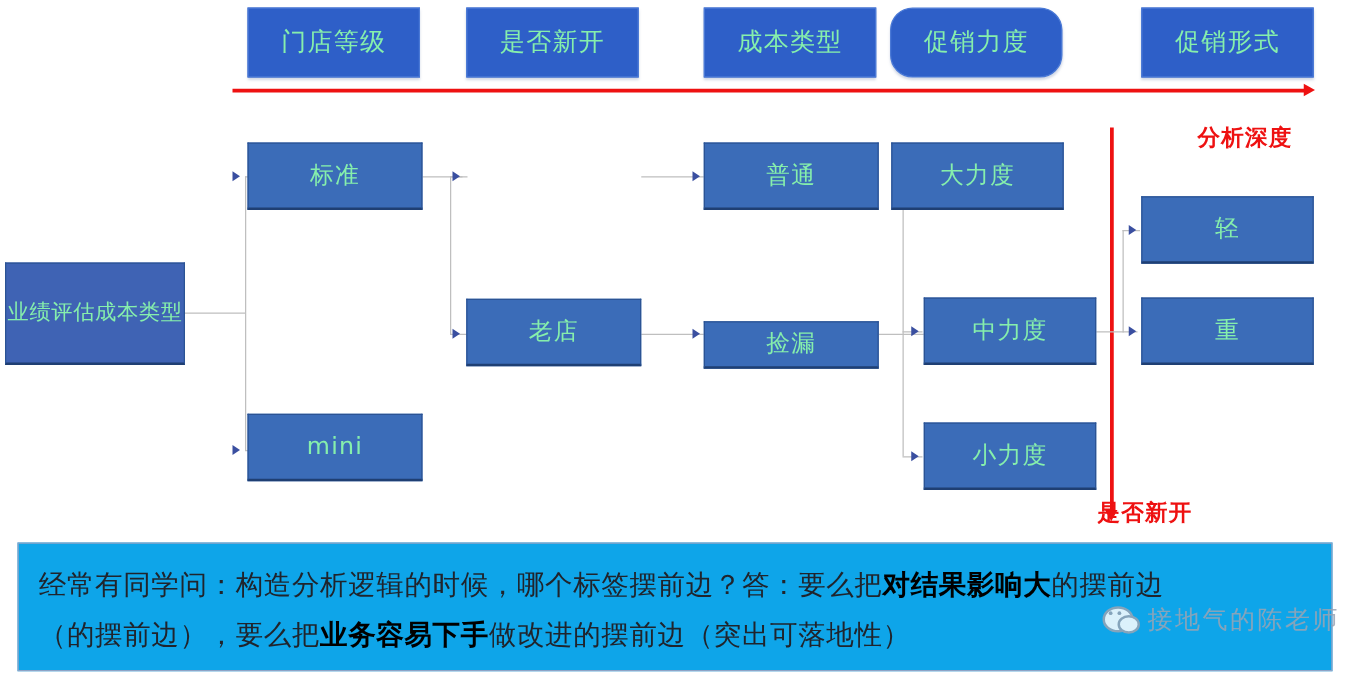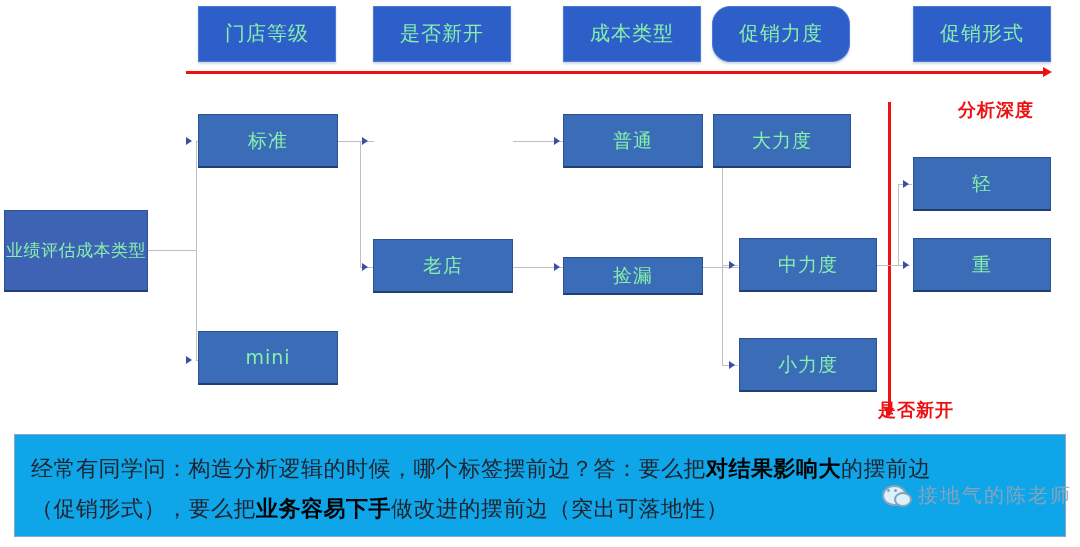--- a/index.html
+++ b/index.html
@@ -210,21 +210,21 @@
   </div>
   <div class="box node" style="left:913px;top:238px;width:138px;height:54px;">
     <span>重</span>
   </div>
 
   <div id="caption">
     <div>
       <span>经常有同学问：构造分析逻辑的时候，哪个标签摆前边？答：要么把</span><b>对结果影响大</b><span>的摆前边</span>
     </div>
     <div>
-      <span>（促销形式），要么把</span><b>业务容易下手</b><span>做改进的摆前边（突出可落地性）</span>
+      <span>（的摆前边），要么把</span><b>业务容易下手</b><span>做改进的摆前边（突出可落地性）</span>
     </div>
   </div>
 
   <div id="watermark">
     <span class="wechat">
       <span class="big"></span>
         <span class="sml"></span>
       <span class="d1"></span>
         <span class="d2"></span>
     </span>

